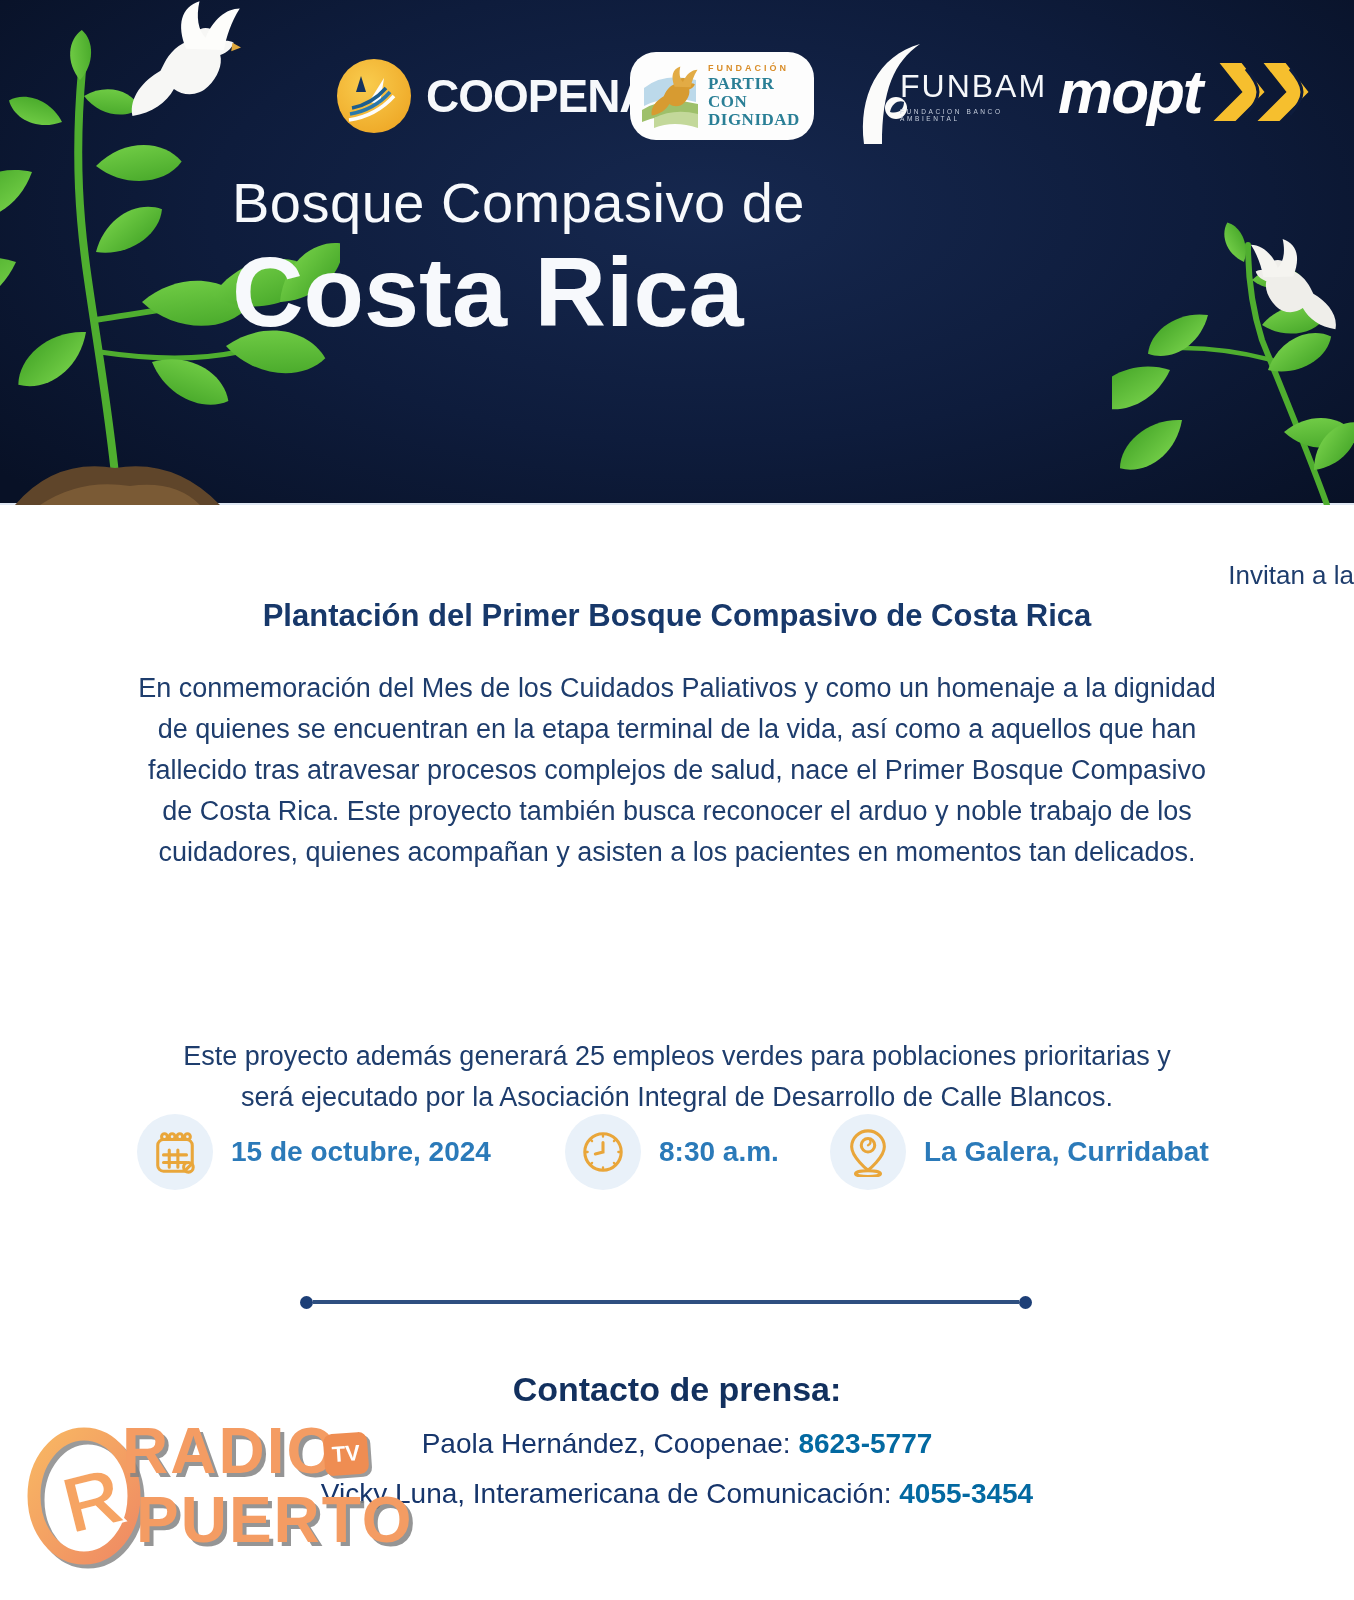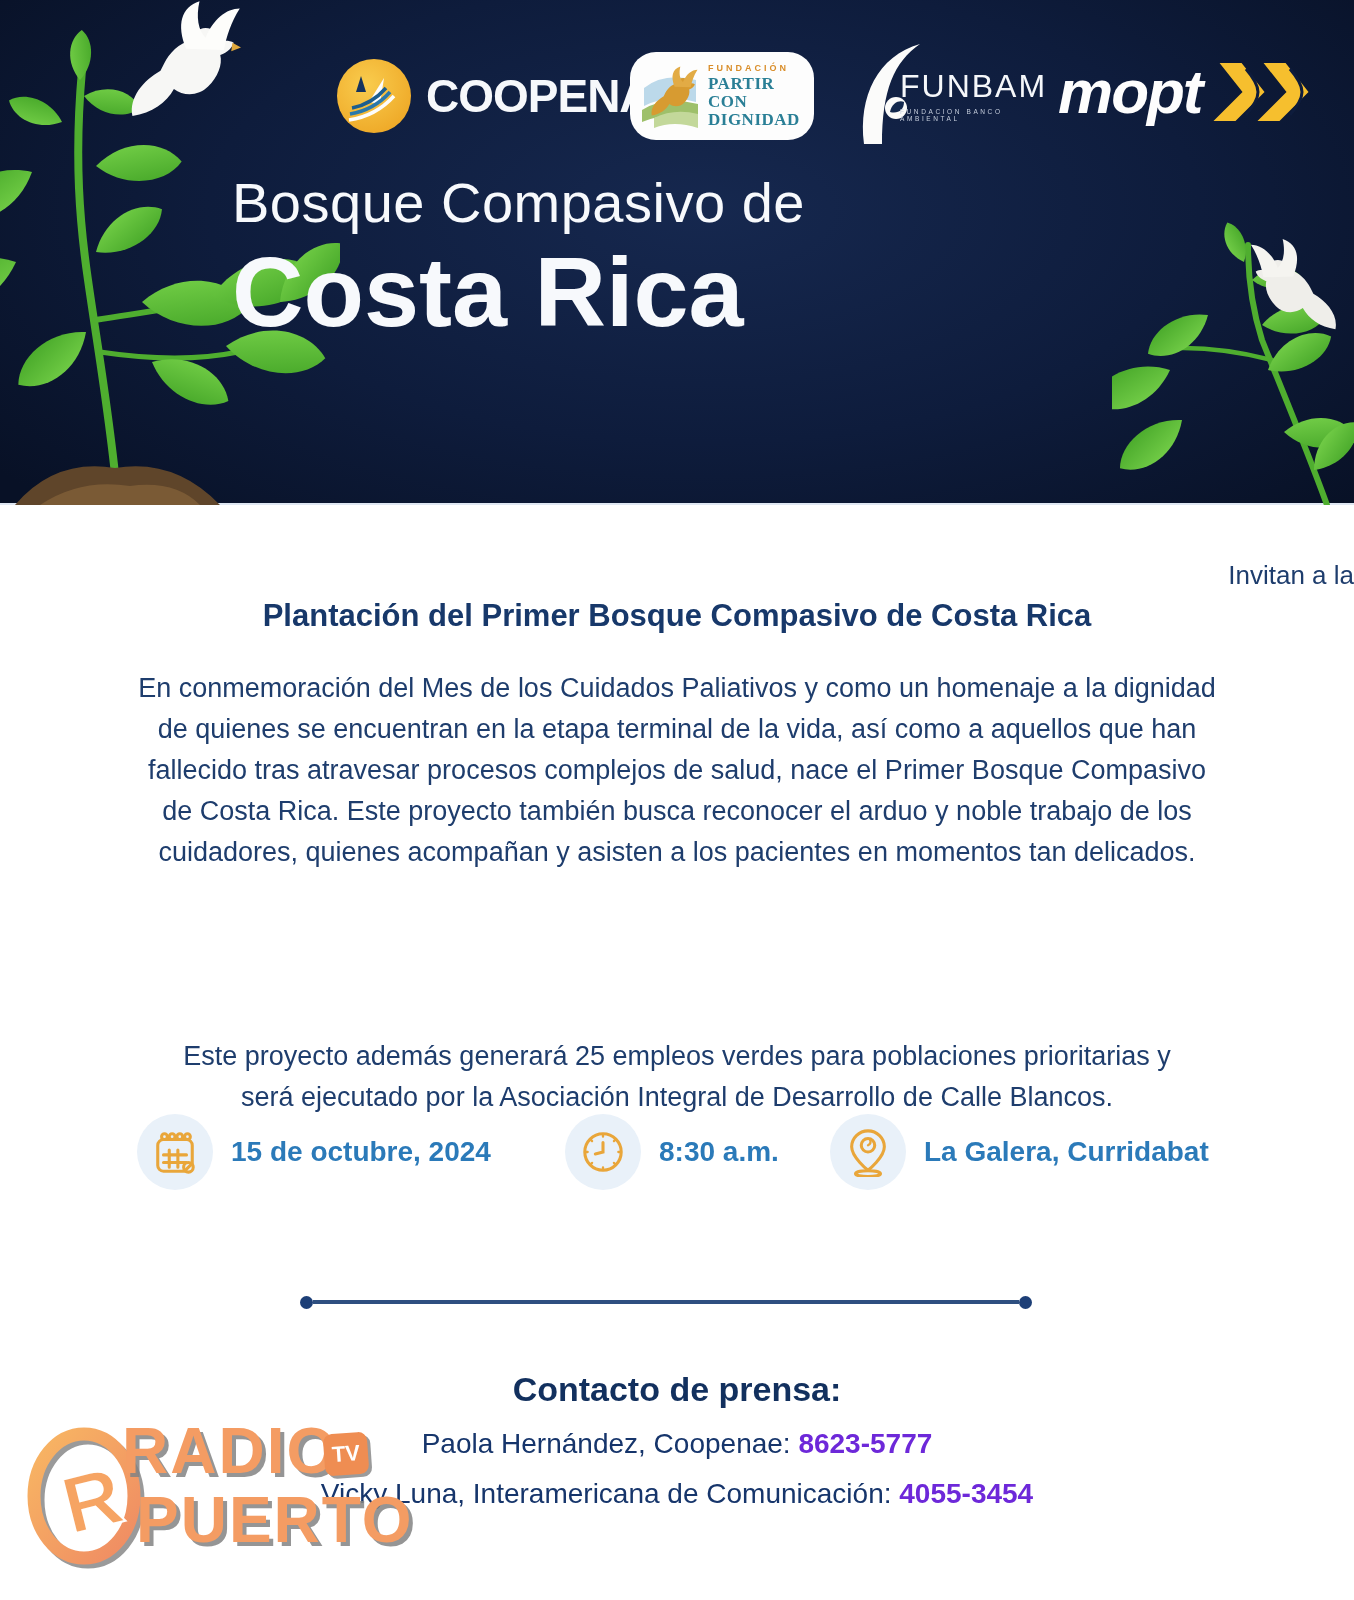--- a/index.html
+++ b/index.html
@@ -49,21 +49,21 @@
   .detail .lbl { font-size:28px; font-weight:600; color:#2b7ab9; white-space:nowrap; }
   .d1 { left:137px; } .d2 { left:565px; } .d3 { left:830px; }
   
   .divider { position:absolute; top:1295px; left:300px; width:732px; height:14px; display:flex; align-items:center; }
   .divider .dot { width:13px; height:13px; border-radius:50%; background:#1d3f77; flex:0 0 auto; }
   .divider .line { flex:1; height:4px; background:#2e4f80; }
   
   .contact-heading { position:absolute; top:1370px; width:100%; text-align:center; font-size:34px; font-weight:800; color:#12305e; }
   .contact-line { position:absolute; width:100%; text-align:center; font-size:28px; color:#16356b; }
   .cl1 { top:1428px; } .cl2 { top:1478px; }
-  .contact-line .phone { font-weight:800; color:#6d28d9; }
+  .contact-line .phone { font-weight:800; color:#0369a1; }
   
   .watermark { position:absolute; left:22px; top:1420px; display:flex; align-items:flex-start; z-index:5; }
   .wm-text { margin-left:-28px; margin-top:2px; line-height:58px; }
   .wm-word {
     font-size:64px; font-weight:800; letter-spacing:2px; color:#f49c63;
     text-shadow:4px 4px 0 rgba(130,130,130,0.85); display:inline-block;
   }
   .wm-row2 { margin-left:14px; margin-top:-6px; }
   .tv-badge {
     display:inline-block; width:44px; height:42px; background:#ef8d52; border-radius:9px;

